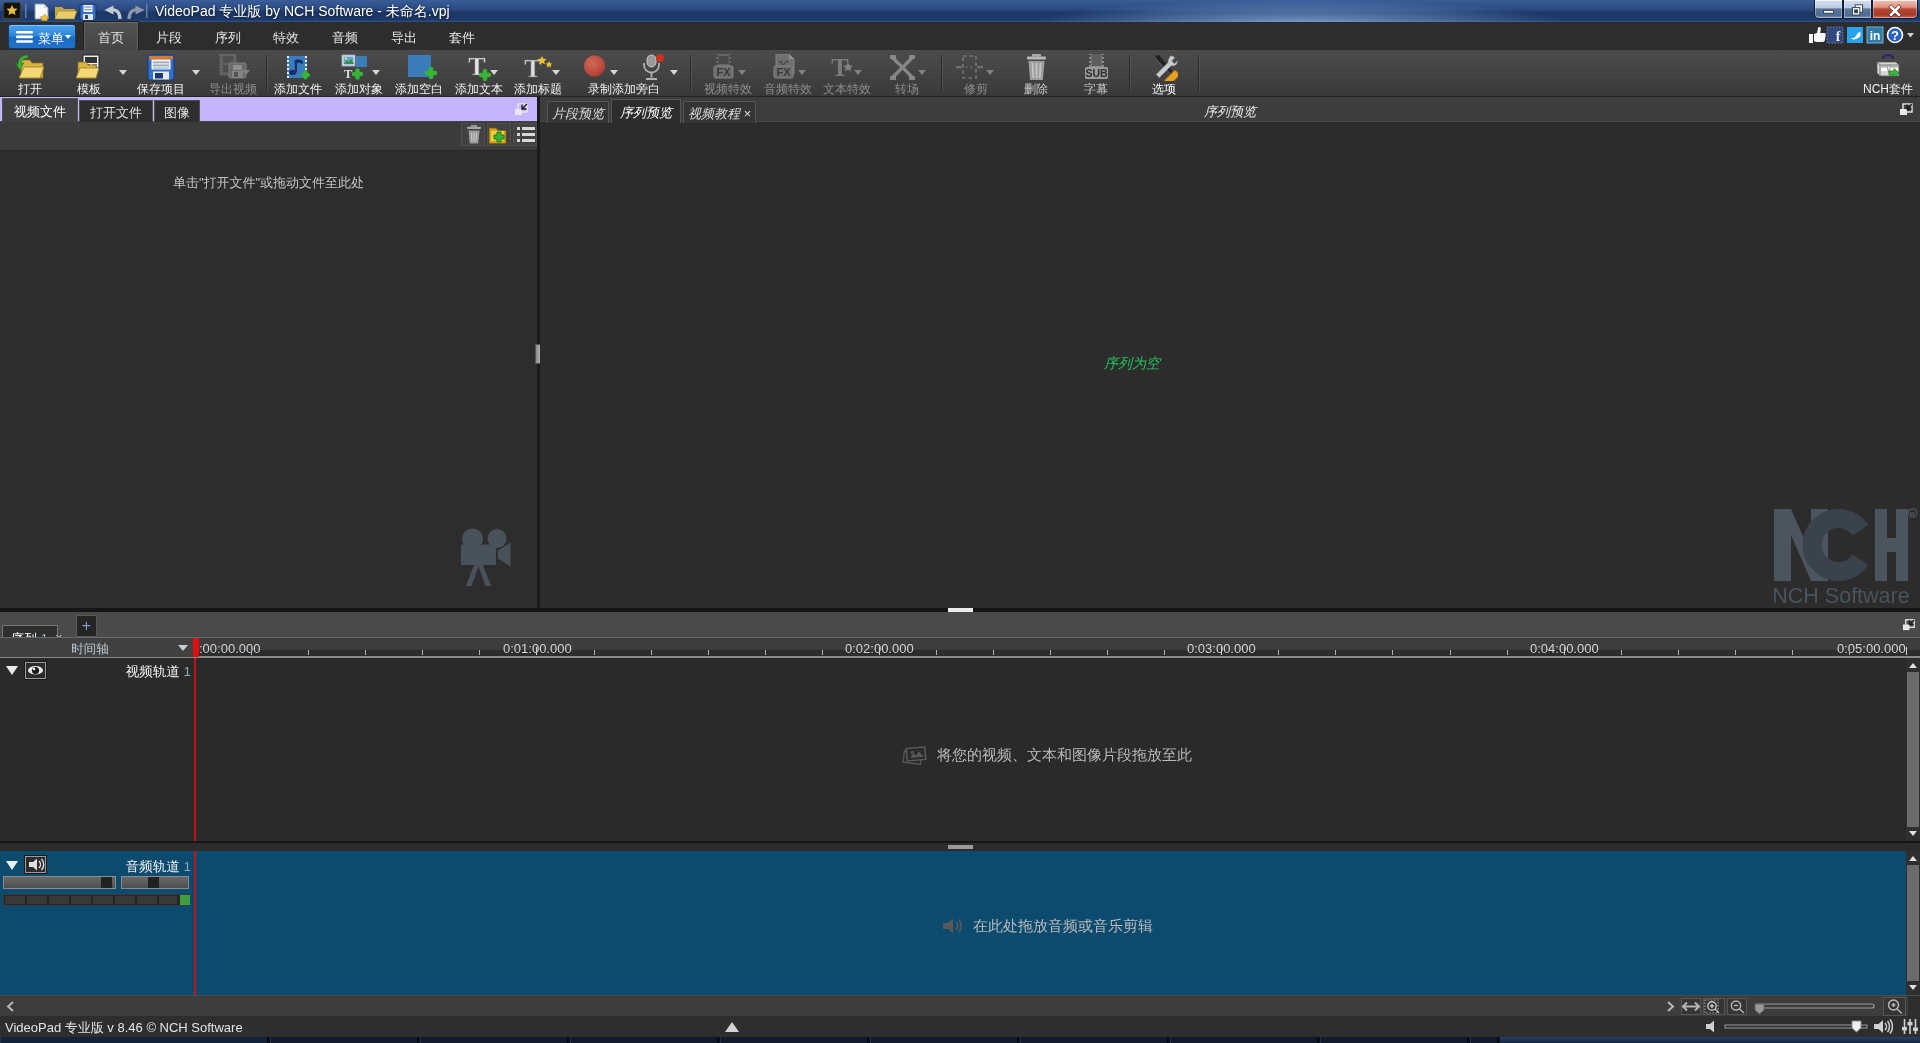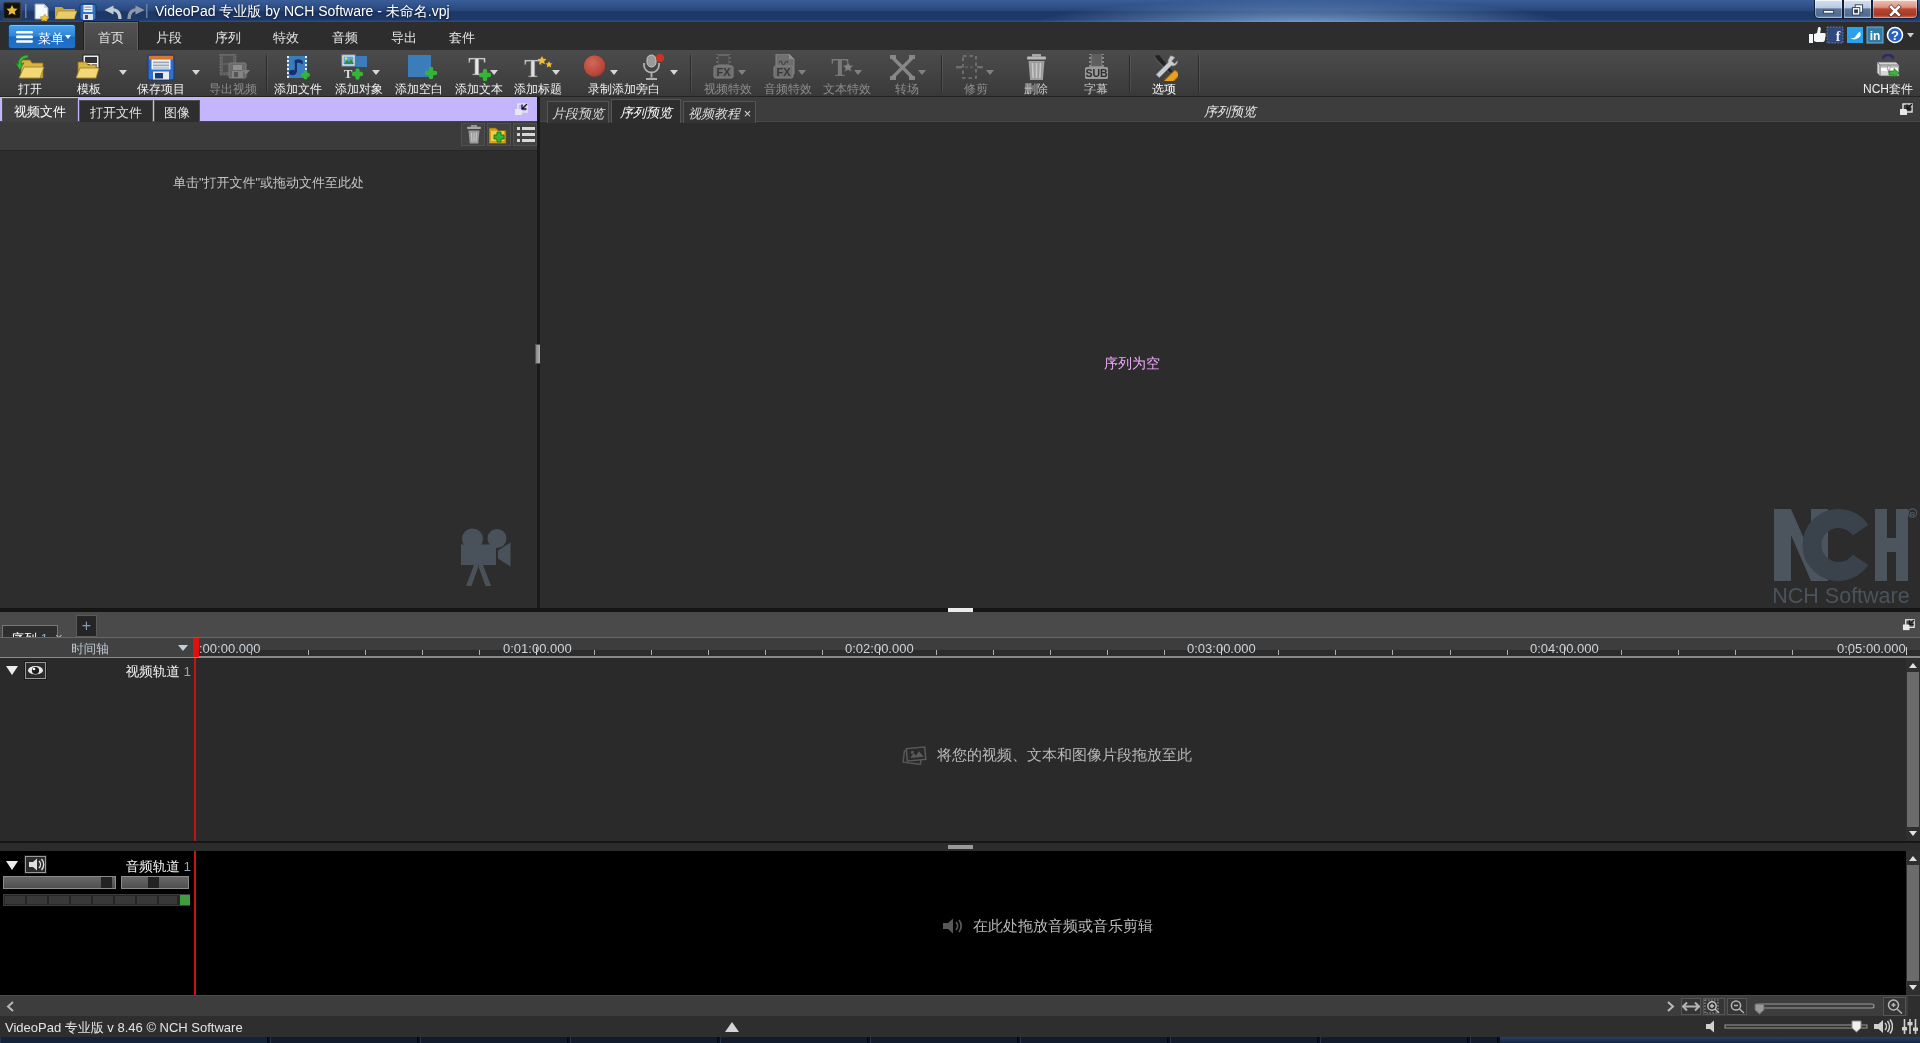--- a/index.html
+++ b/index.html
@@ -46,41 +46,41 @@
 .ptab.inact { top:3px; height:22px; padding-top:3px; background:#2e2e2e; }
 #lp-toolbar { position:absolute; left:0; top:25px; width:537px; height:29px; background:#3b3b3b; border-bottom:1px solid #272727; }
 #lp-hint { position:absolute; left:0; top:77px; width:537px; text-align:center; color:#c5c5c5; font-size:13px; }
 #splitter { left:537px; top:97px; width:3px; height:511px; background:#1a1a1a; }
 #splitgrip { left:535px; top:344px; width:6px; height:20px; background:linear-gradient(90deg,#8a8a8a,#b0b0b0); border:1px solid #555; }
 
 #preview { left:540px; top:97px; width:1380px; height:511px; background:#2c2c2c; }
 #pv-tabrow { position:absolute; left:0; top:0; width:1380px; height:25px; background:#3d3d3d; box-shadow:inset 0 -1px 0 #484848;font-style:italic; }
 #pv-title { position:absolute; left:300px; top:6px; width:780px; text-align:center; color:#e8e8e8; font-size:13px; }
 .pvtab { position:absolute; font-size:13px; color:#dcdcdc; text-align:center; background:#353535; border:1px solid #555; border-bottom:none; }
-#pv-empty { position:absolute; left:0; top:258px; width:1184px; text-align:center; color:#f0abfc; font-size:14px; }
+#pv-empty { position:absolute; left:0; top:258px; width:1184px; text-align:center; color:#22c55e; font-size:14px;font-style:italic; }
 </style>
 <style>
 
 #divider1 { left:0; top:608px; width:1920px; height:4px; background:#151515; }
 #handle1 { left:948px; top:608px; width:25px; height:4px; background:#ececec; }
 #tl-tabrow { left:0; top:612px; width:1920px; height:25px; background:#4a4a4a; }
 #seqtab { position:absolute; left:2px; top:13px; width:56px; height:24px; background:#2e2e2e;
   border:1px solid #777; border-bottom:none; color:#fff; font-size:13px; }
 #plustab { position:absolute; left:76px; top:3px; width:21px; height:22px; background:#252525; border:1px solid #5a5a5a;
   color:#7e9cc0; font-size:16px; text-align:center; line-height:20px; }
 #ruler { left:0; top:637px; width:1920px; height:21px; background:#3d3d3d; border-top:1px solid #686868; border-bottom:2px solid #8a8a8a; }
 #tl-dropdown { position:absolute; left:0; top:0; width:194px; height:19px; background:#414141; border-right:1px solid #262626; }
 .rlabel { position:absolute; top:3px; color:#ccd4da; font-size:13px; white-space:nowrap; }
 #rulerdark { position:absolute; left:0; bottom:0; width:1920px; height:6px; background:#2c2c2c; }
 .tick { position:absolute; bottom:1px; width:1px; height:5px; background:#b0b0b0; }
 .tickM { position:absolute; bottom:1px; width:1px; height:8px; background:#d0d0d0; }
 #vtrack { left:0; top:658px; width:1920px; height:183px; background:#2a2a2a; }
 #divider2 { left:0; top:841px; width:1920px; height:10px; background:#2c2c2c; border-top:2px solid #161616; }
 #handle2 { left:948px; top:845px; width:25px; height:4px; background:#9a9a9a; }
-#atrack { left:0; top:851px; width:1920px; height:144px; background:#000000; }
+#atrack { left:0; top:851px; width:1920px; height:144px; background:#0c4a6e; }
 .tharrow { position:absolute; width:0; height:0; border-left:6px solid transparent; border-right:6px solid transparent; border-top:9px solid #ececec; }
 .tbox { position:absolute; width:21px; height:17px; background:#2c2c2c; border:1px solid #9a9a9a; box-shadow:0 0 0 1px #1a1a1a; }
 .track-label { position:absolute; font-size:13.5px; color:#f2f2f2; white-space:nowrap; }
 .track-num { color:#8fa6bc; }
 .playhead { position:absolute; left:194px; width:2px; background:#c41414; }
 .hint { position:absolute; color:#bababa; font-size:14px; white-space:nowrap; }
 .hinticon { position:absolute; }
 
 .aslider { position:absolute; height:13px; background:linear-gradient(180deg,#686868,#4f4f4f); border:1px solid #8b8b8b; }
 .anotch { position:absolute; top:0; width:11px; height:11px; background:#222; }

